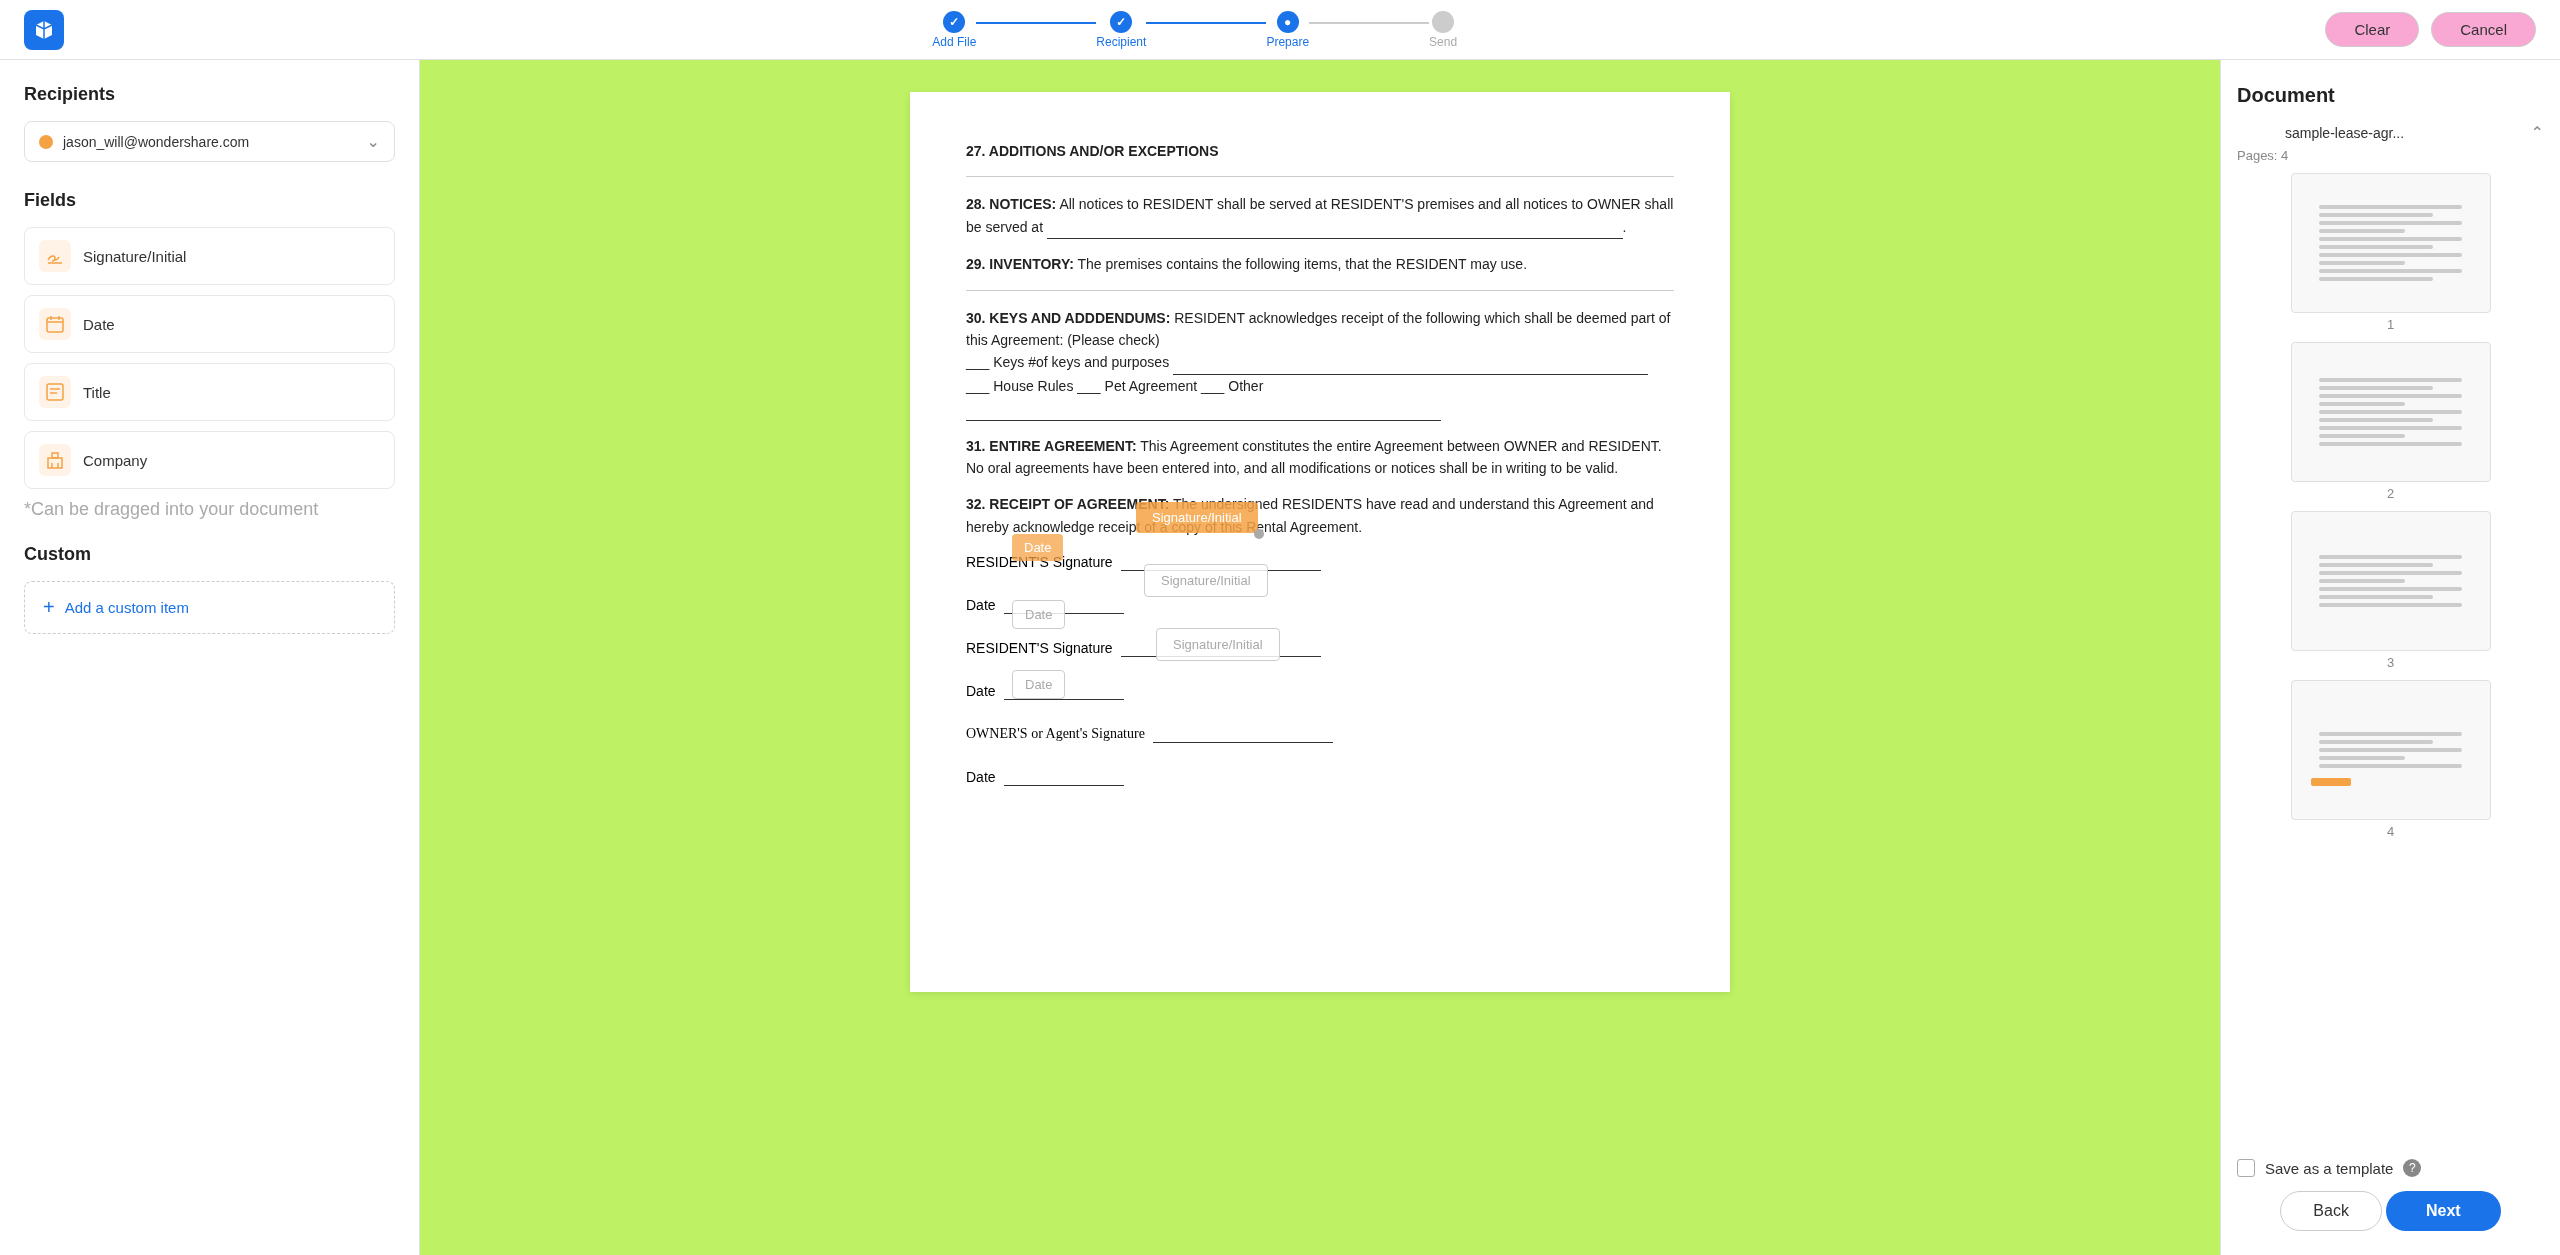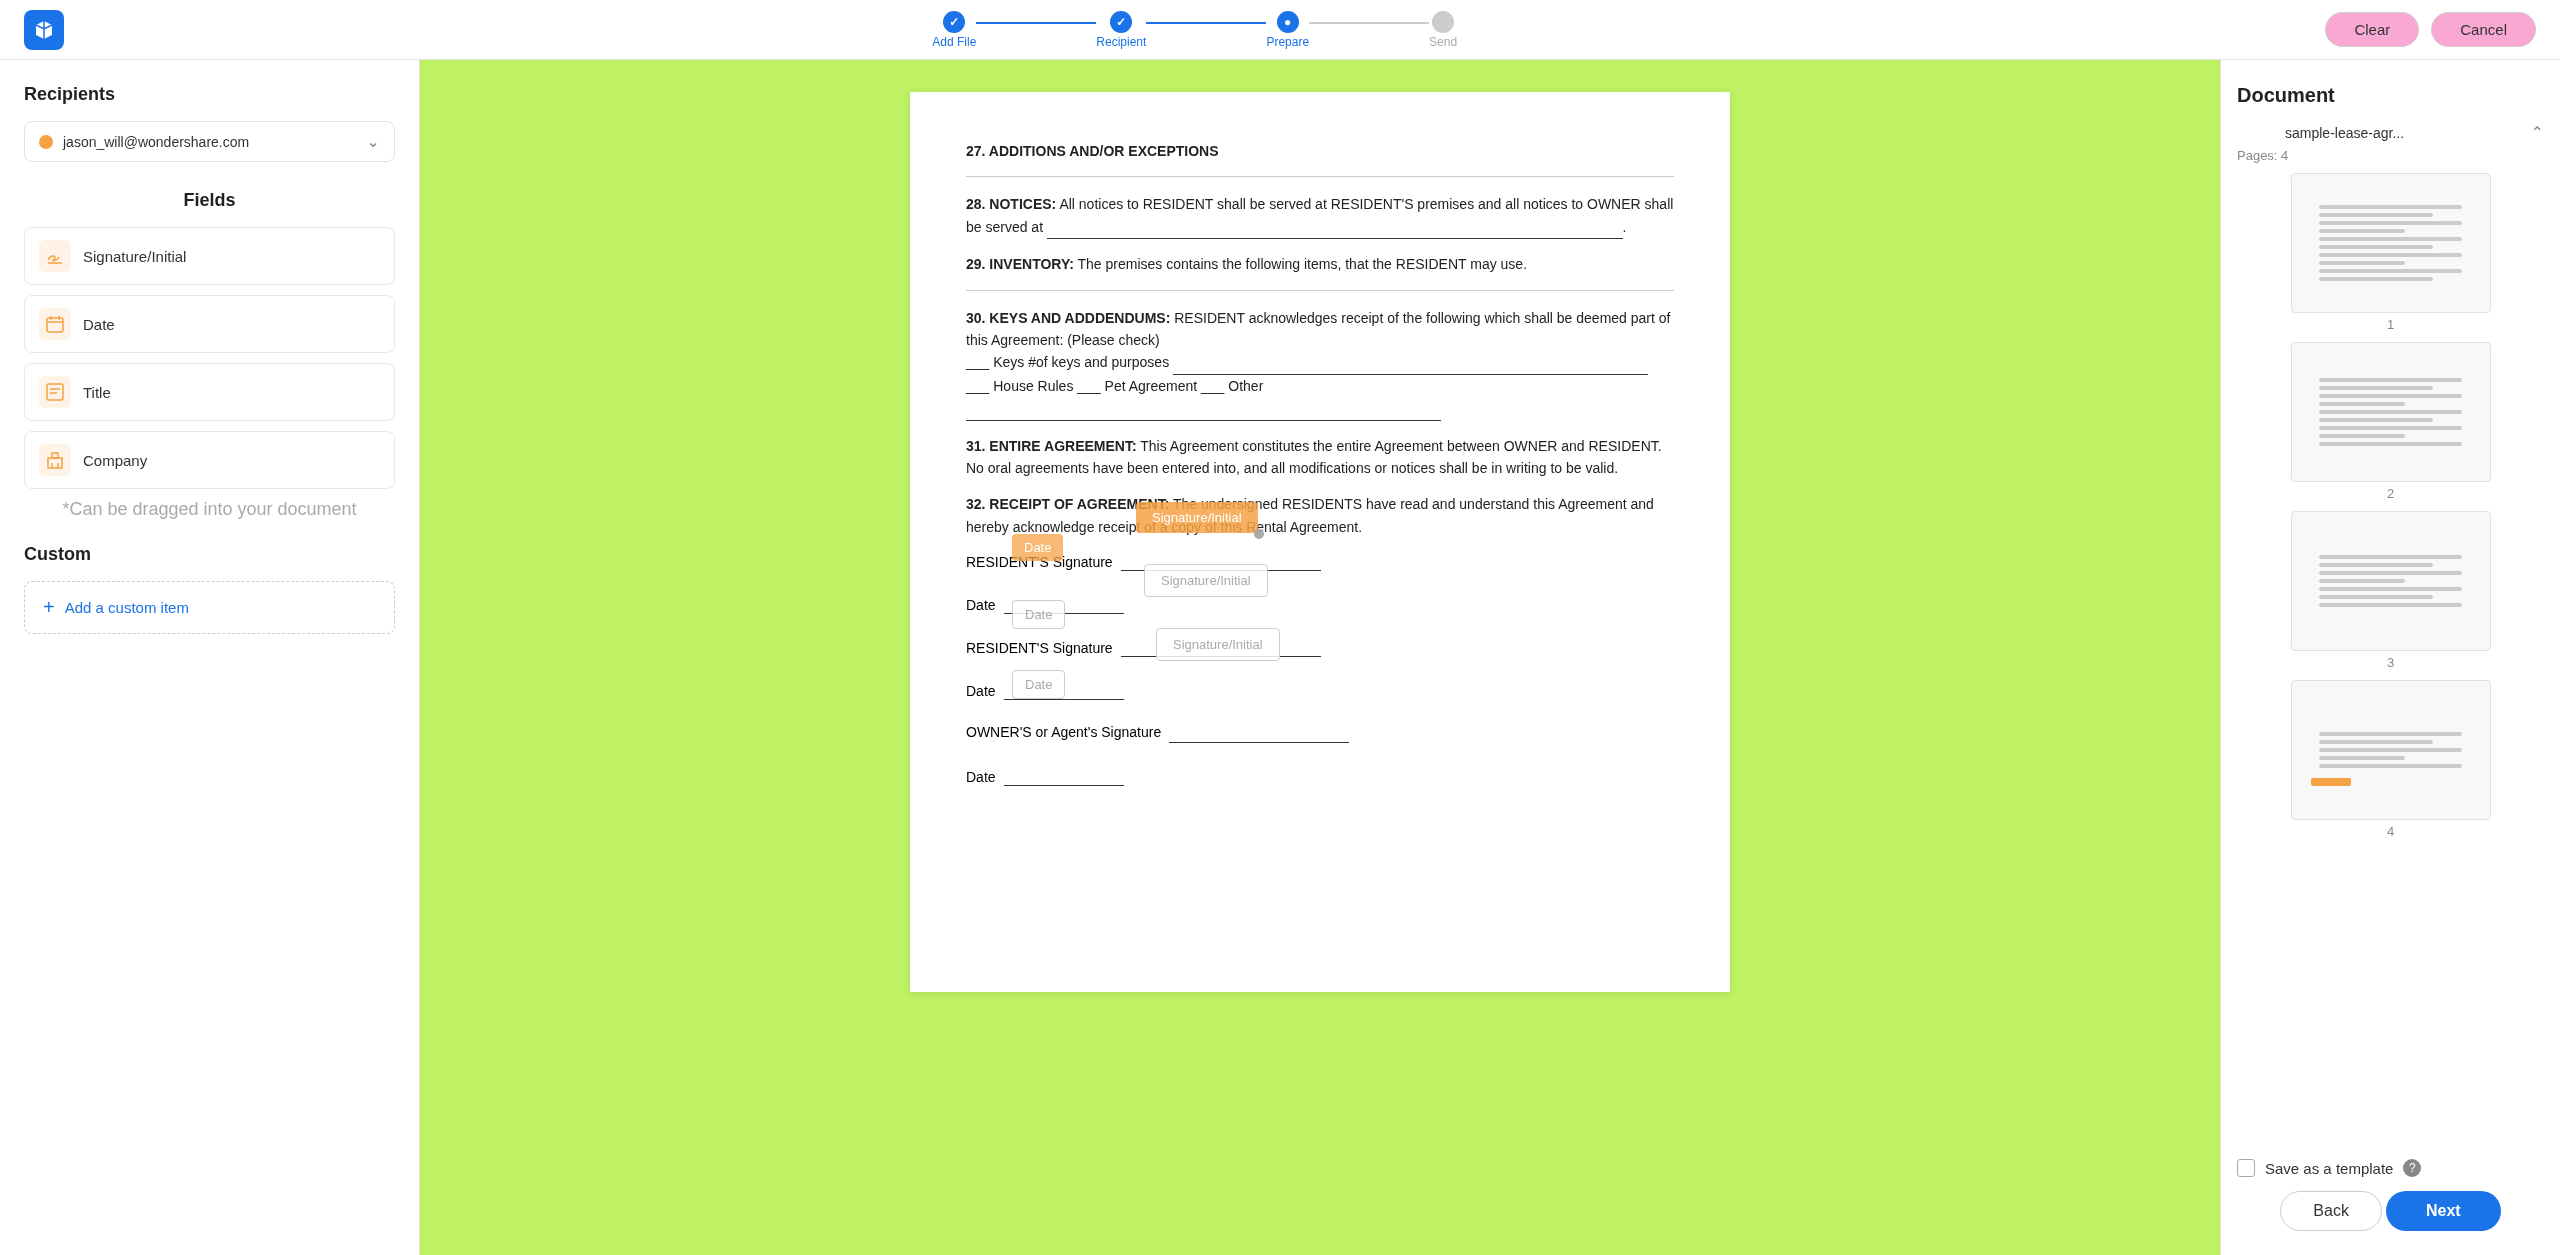--- a/index.html
+++ b/index.html
@@ -45,21 +45,21 @@
     }
     .sidebar-section-title { font-size: 18px; font-weight: 600; color: #222; margin-bottom: 16px; }
     .recipient-chip {
       display: flex; align-items: center; border: 1px solid #e0e0e0; border-radius: 8px;
       padding: 10px 14px; gap: 10px; cursor: pointer;
     }
     .recipient-dot { width: 14px; height: 14px; border-radius: 50%; background: #f4a244; }
     .recipient-email { font-size: 14px; color: #333; flex: 1; }
     .chevron { font-size: 16px; color: #888; }
 
-    .fields-section { margin-top: 28px; text-align: center; }
+    .fields-section { margin-top: 28px; }
     .field-item {
       display: flex; align-items: center; gap: 12px; padding: 12px 14px;
       border: 1px solid #e8e8e8; border-radius: 8px; margin-bottom: 10px;
       background: #fff; cursor: grab;
     }
     .field-icon { width: 32px; height: 32px; border-radius: 6px; display: flex; align-items: center; justify-content: center; }
     .field-icon.sig { background: #fff3e8; }
     .field-icon.date { background: #fff3e8; }
     .field-icon.title { background: #fff3e8; }
     .field-icon.company { background: #fff3e8; }
@@ -329,21 +329,21 @@
         <div style="display: flex; align-items: center; margin-bottom: 24px; gap: 8px;">
           <span style="font-size:14px;">RESIDENT'S Signature</span>
           <span class="underline-line" style="min-width: 200px;">&nbsp;</span>
         </div>
 
         <div style="display: flex; align-items: center; margin-bottom: 24px; gap: 8px;">
           <span style="font-size:14px;">Date</span>
           <span class="underline-line" style="min-width: 120px;">&nbsp;</span>
         </div>
 
-        <div style="display: flex; margin-bottom: 24px; gap: 8px;">
+        <div style="display: flex; align-items: center; margin-bottom: 24px; gap: 8px; font-family: Liberation Serif, serif;">
           <span style="font-size:14px;">OWNER'S or Agent's Signature</span>
           <span class="underline-line" style="min-width: 180px;">&nbsp;</span>
         </div>
 
         <div style="display: flex; align-items: center; gap: 8px;">
           <span style="font-size:14px;">Date</span>
           <span class="underline-line" style="min-width: 120px;">&nbsp;</span>
         </div>
 
         <div class="field-overlay sig-orange" style="top: -50px; left: 170px;">

